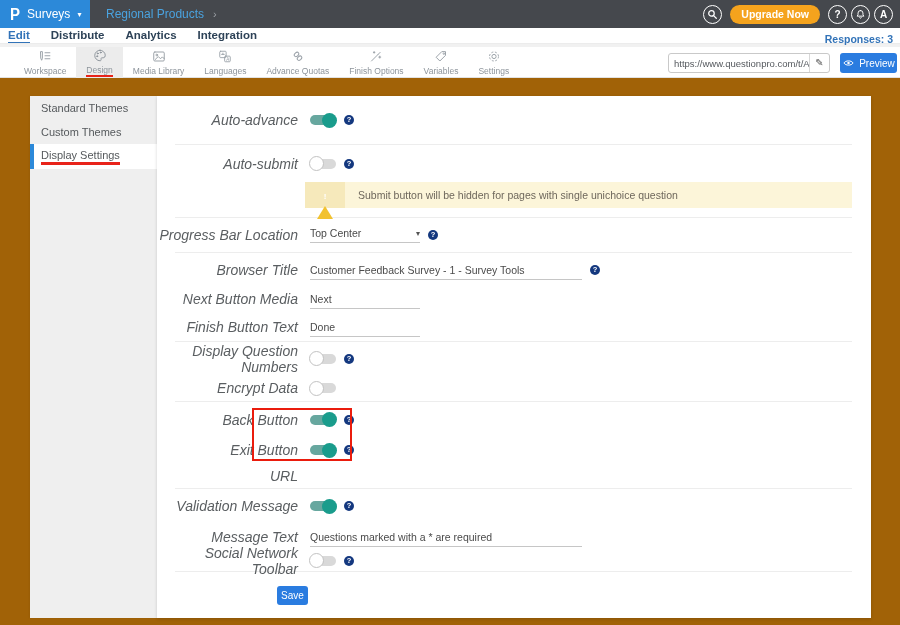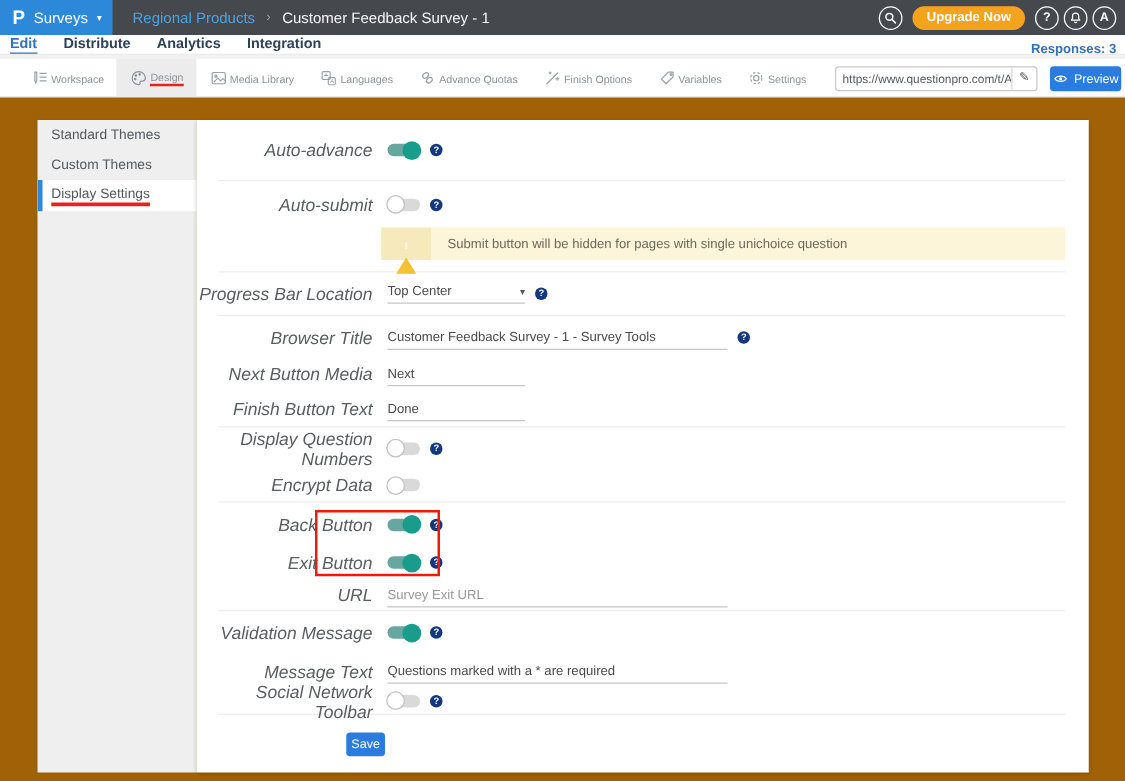--- a/index.html
+++ b/index.html
@@ -22,21 +22,21 @@
            display:flex;align-items:center;padding:0 11px;margin:0 4px;}
   
   .nav{position:absolute;top:28px;left:0;width:900px;height:16px;background:#fff;border-bottom:1px solid #ececec;
        display:flex;align-items:center;padding-left:8px;gap:21px;box-sizing:border-box;}
   .nav-item{font-size:11.5px;font-weight:bold;color:#2d4257;padding-bottom:1px;}
   .nav-item.active{color:#3273b8;border-bottom:1.5px solid #3273b8;}
   .responses{position:absolute;right:7px;top:5px;font-size:10.5px;font-weight:bold;color:#3273b8;}
   
   .toolbar{position:absolute;top:47px;left:0;width:900px;height:31px;background:#fff;border-bottom:1px solid #e2e2e2;
            display:flex;padding-left:14px;box-sizing:border-box;}
-  .tab{height:31px;padding:0 10px;display:flex;flex-direction:row;align-items:center;justify-content:center;gap:1px;}
+  .tab{height:31px;padding:0 10px;display:flex;flex-direction:column;align-items:center;justify-content:center;gap:1px;}
   .tab.active{background:#ececec;}
   .ticon{height:15px;display:flex;align-items:flex-end;}
   .ticon svg{display:block;}
   .tlabel{font-size:8.5px;color:#8d949b;line-height:1;margin-top:2px;}
   .tab.active .tlabel{border-bottom:2.5px solid #e8231a;padding-bottom:1px;}
   .urlbox{position:absolute;left:668px;top:6px;width:162px;height:20px;border:1px solid #c9c9c9;border-radius:3px;
           display:flex;align-items:center;box-sizing:border-box;background:#fff;}
   .urltext{flex:1;font-size:9.5px;color:#55595e;padding:0 5px;white-space:nowrap;overflow:hidden;}
   .url-pencil{width:19px;border-left:1px solid #d8d8d8;text-align:center;font-size:10px;color:#555;line-height:18px;}
   .preview-btn{position:absolute;left:840px;top:6px;width:57px;height:20px;background:#2a7ce0;border-radius:3px;color:#fff;
@@ -90,21 +90,20 @@
 
 <div class="topbar">
   <div class="brand">
     <span class="logo">P</span>
     <span class="brand-label">Surveys</span>
     <span class="brand-caret">▾</span>
   </div>
   <div class="crumbs">
     <span class="crumb-parent">Regional Products</span>
     <span class="crumb-sep">›</span>
-    <span class="crumb-current">Customer Feedback Survey - 1</span>
   </div>
   <div class="topbar-right">
     <span class="circle-btn">
       <svg width="11" height="11" viewBox="0 0 16 16" fill="none" stroke="#ffffff" stroke-width="1.8" stroke-linecap="round">
         <circle cx="6.5" cy="6.5" r="4"></circle>
           <line x1="9.6" y1="9.6" x2="13.5" y2="13.5"></line>
       </svg>
     </span>
     <span class="upgrade">Upgrade Now</span>
     <span class="circle-btn">?</span>
@@ -336,23 +335,20 @@
       <span class="lbl">Exit Button</span>
       <span class="ctl">
         <span class="toggle on">
             <span class="knob"></span>
           </span>
         <span class="help">?</span>
       </span>
     </div>
     <div class="crow h25">
       <span class="lbl">URL</span>
-      <span class="ctl">
-        <span class="ufield"><input placeholder="Survey Exit URL" style=""></span>
-      </span>
     </div>
     <div class="hr"></div>
 
     <div class="crow h34">
       <span class="lbl">Validation Message</span>
       <span class="ctl">
         <span class="toggle on">
             <span class="knob"></span>
           </span>
         <span class="help">?</span>

